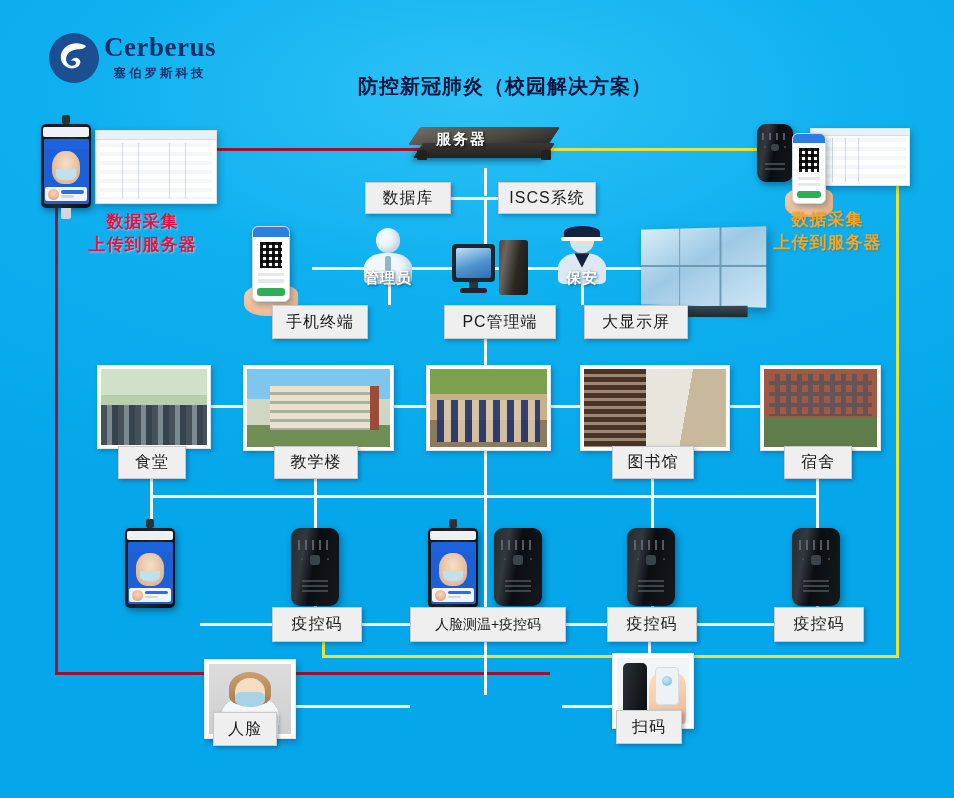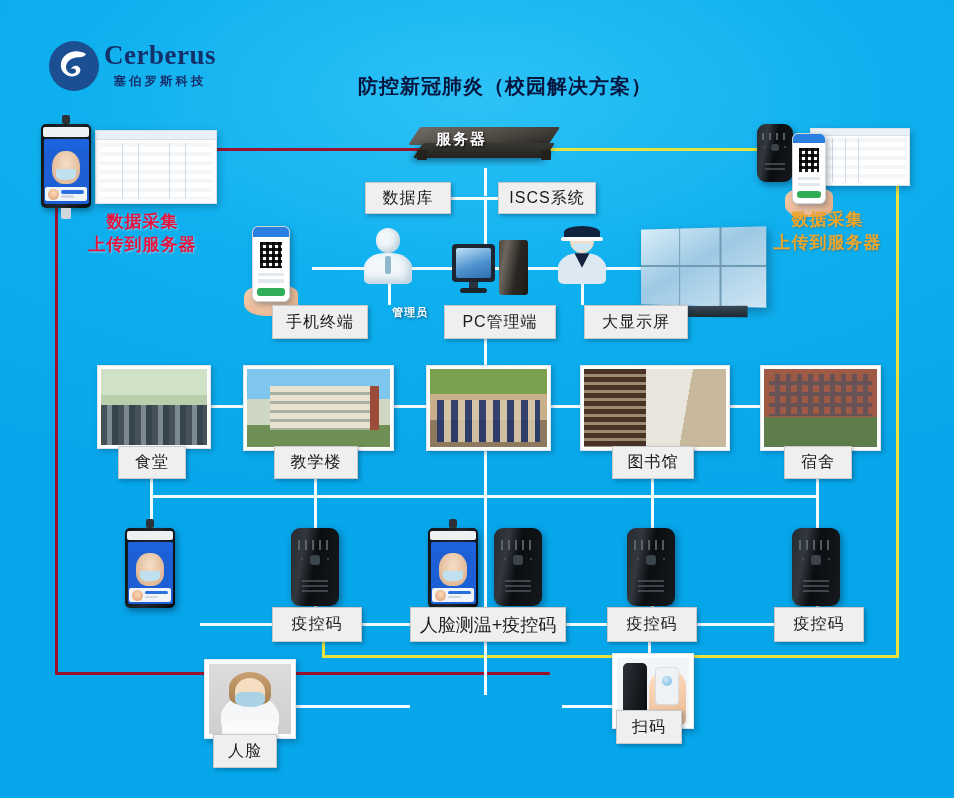--- a/index.html
+++ b/index.html
@@ -8,21 +8,21 @@
     font-family:"Liberation Sans","DejaVu Sans",sans-serif;
     background:#12b0ef;
   }
   #stage{
     position:relative;width:954px;height:798px;
     background:
       radial-gradient(ellipse 900px 420px at 50% 12%, #2dc2f7 0%, #0fb0ef 45%, #06a6ea 100%);
     overflow:hidden;
   }
   
-  .logo-wrap{position:absolute;left:48px;top:32px;width:180px;height:68px;display:flex;align-items:center;text-align:center;}
+  .logo-wrap{position:absolute;left:48px;top:24px;width:180px;height:68px;display:flex;align-items:center;text-align:center;}
   .logo-mark{position:relative;width:52px;height:52px;flex:0 0 52px;}
   .logo-mark svg{display:block;}
   .logo-text{margin-left:4px;display:flex;flex-direction:column;align-items:center;}
   .logo-main{font-family:"Liberation Serif","DejaVu Serif",serif;font-weight:bold;font-size:27px;
              color:#14306b;letter-spacing:.5px;line-height:1;}
   .logo-sub{font-size:12.5px;color:#14306b;letter-spacing:3px;margin-top:4px;font-weight:bold;
             transform:scaleY(.95);}
   .title-main{position:absolute;left:255px;top:38px;width:500px;text-align:center;
     font-size:30px;font-weight:bold;color:#05143c;letter-spacing:5px;line-height:1;
     text-shadow:1px 1px 0 rgba(255,255,255,.35);}
@@ -38,21 +38,21 @@
   .ln.red.v{width:3px;}
   .ln.yel{background:#e8e33c;}
 
   
   .chip{
     position:absolute;background:#efefef;color:#1a1a1a;border:1px solid #c9c9c9;
     box-shadow:2px 2px 4px rgba(0,40,70,.33);
     display:flex;align-items:center;justify-content:center;
     font-size:16px;white-space:nowrap;letter-spacing:1px;z-index:6;
   }
-  .chip.sm{font-size:18px;letter-spacing:0;}
+  .chip.sm{font-size:14px;letter-spacing:0;}
 
   
   .photo{
     position:absolute;background:#fff;border:1px solid #dfe6ea;padding:3px;
     box-shadow:2px 2px 5px rgba(0,40,70,.3);z-index:5;
   }
   .photo .img{width:100%;height:100%;background-size:cover;background-position:center;}
 
   
   .kiosk{position:absolute;z-index:5;}
@@ -118,22 +118,22 @@
   .admin .head{background:#f1f7fa;box-shadow:inset -3px -3px 6px rgba(120,160,185,.45);}
   .admin .body{background:#f1f7fa;box-shadow:inset -4px -4px 8px rgba(120,160,185,.45);}
   .admin .tie{position:absolute;left:45%;width:10%;top:50%;height:32%;background:#8fb7cc;border-radius:2px;}
   .guard .head{background:#f6dcc0;}
   .guard .cap{position:absolute;left:18%;width:64%;top:-4%;height:22%;background:#12223f;border-radius:50% 50% 8% 8%;}
   .guard .capb{position:absolute;left:12%;width:76%;top:16%;height:8%;background:#fafafa;border-radius:4px;}
   .guard .mask{position:absolute;left:34%;width:32%;top:26%;height:15%;background:#cfe6f0;border-radius:0 0 45% 45%;}
   .guard .body{background:#dce9f3;}
   .guard .body .v{position:absolute;left:34%;width:32%;top:2%;height:46%;background:#12223f;
      clip-path:polygon(0 0,100% 0,50% 100%);}
-  .person .lbl{position:absolute;left:-22%;width:144%;top:74%;text-align:right;font-size:11px;color:#fff;
-     font-weight:bold;text-shadow:1px 1px 3px rgba(0,50,80,.8);letter-spacing:1px;margin-top:36px;}
+  .person .lbl{position:absolute;left:-22%;width:144%;top:74%;text-align:center;font-size:15px;color:#fff;
+     font-weight:bold;text-shadow:1px 1px 3px rgba(0,50,80,.8);letter-spacing:1px;}
 
   .handphone{position:absolute;z-index:5;}
   .handphone .ph{position:absolute;left:14%;right:14%;top:0;bottom:16%;background:#fff;border:1px solid #cfd8de;
     border-radius:6px;box-shadow:2px 3px 6px rgba(0,30,55,.35);overflow:hidden;}
   .handphone .ph .bar{height:13%;background:#2a7fe0;}
   .handphone .ph .qr{position:absolute;left:20%;right:20%;top:20%;height:36%;
     background:
       repeating-linear-gradient(90deg,#1a1a1a 0 3px,#fff 3px 6px),
       repeating-linear-gradient(180deg,#1a1a1a 0 3px,#fff 3px 6px);
     background-blend-mode:multiply;}
@@ -465,21 +465,21 @@
   <div class="chip" style="left:774px;top:607px;width:88px;height:33px;">疫控码</div>
 
   <div class="facephoto" style="left:204px;top:659px;width:82px;height:70px;">
     <div class="i">
         <div class="hair"></div>
         <div class="skin"></div>
         <div class="msk"></div>
         <div class="shirt"></div>
       </div>
   </div>
-  <div class="chip" style="left:213px;top:712px;width:62px;height:32px;margin-top:22px;">人脸</div>
+  <div class="chip" style="left:213px;top:712px;width:62px;height:32px;">人脸</div>
 
 
   <div class="scanphoto" style="left:612px;top:653px;width:72px;height:66px;">
     <div class="i">
         <div class="term"></div>
         <div class="hand"></div>
         <div class="dev">
           <i></i>
         </div>
       </div>

